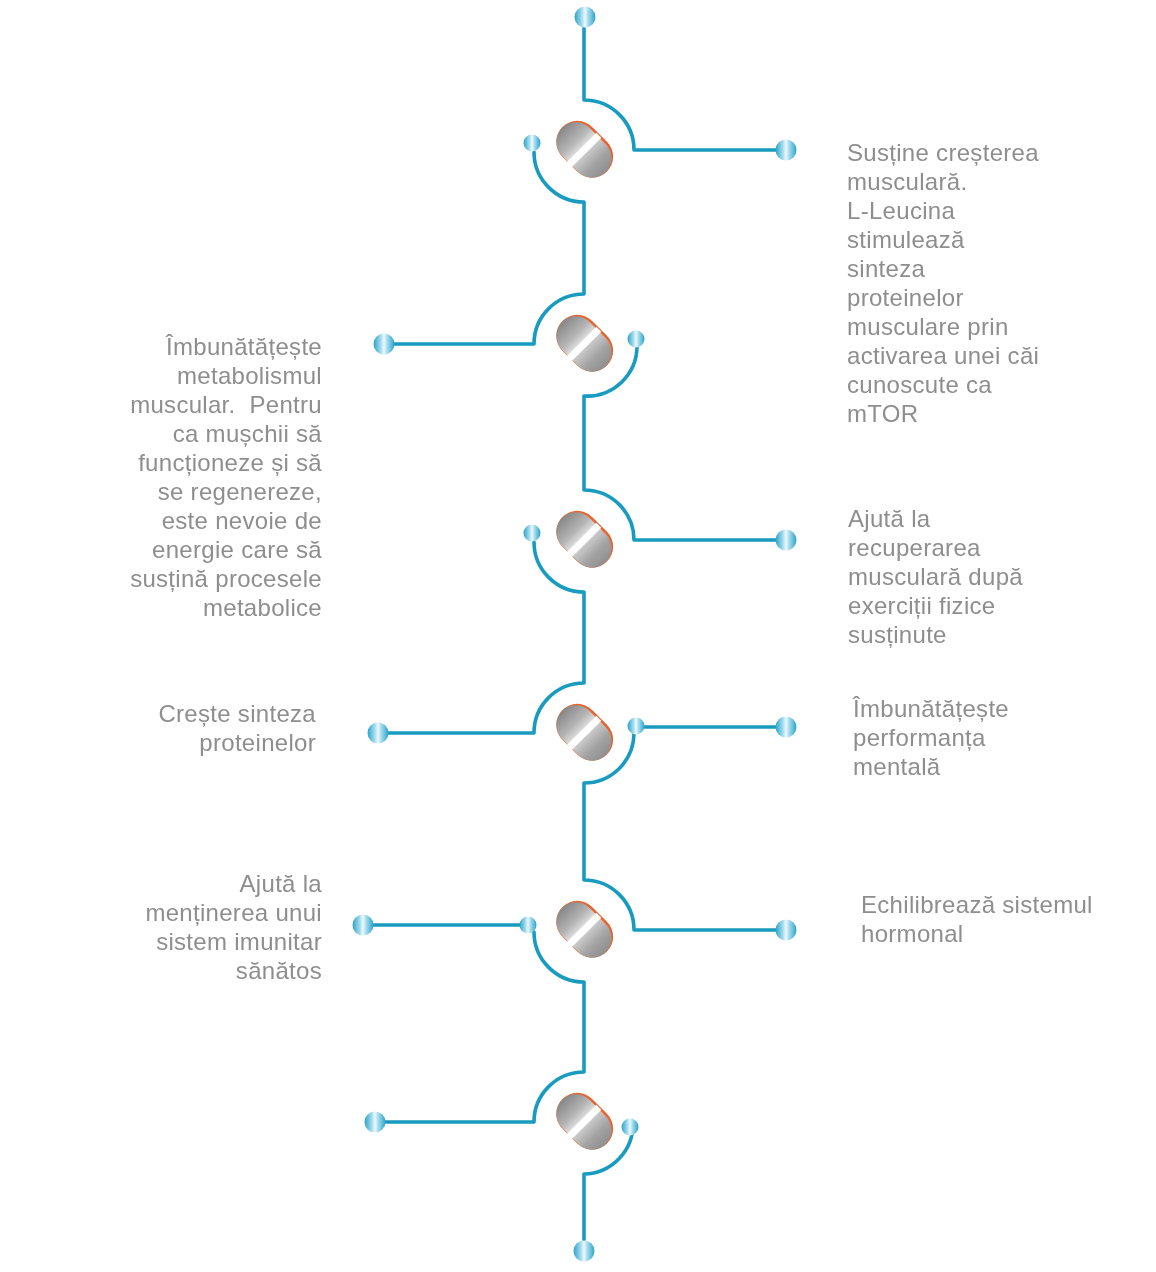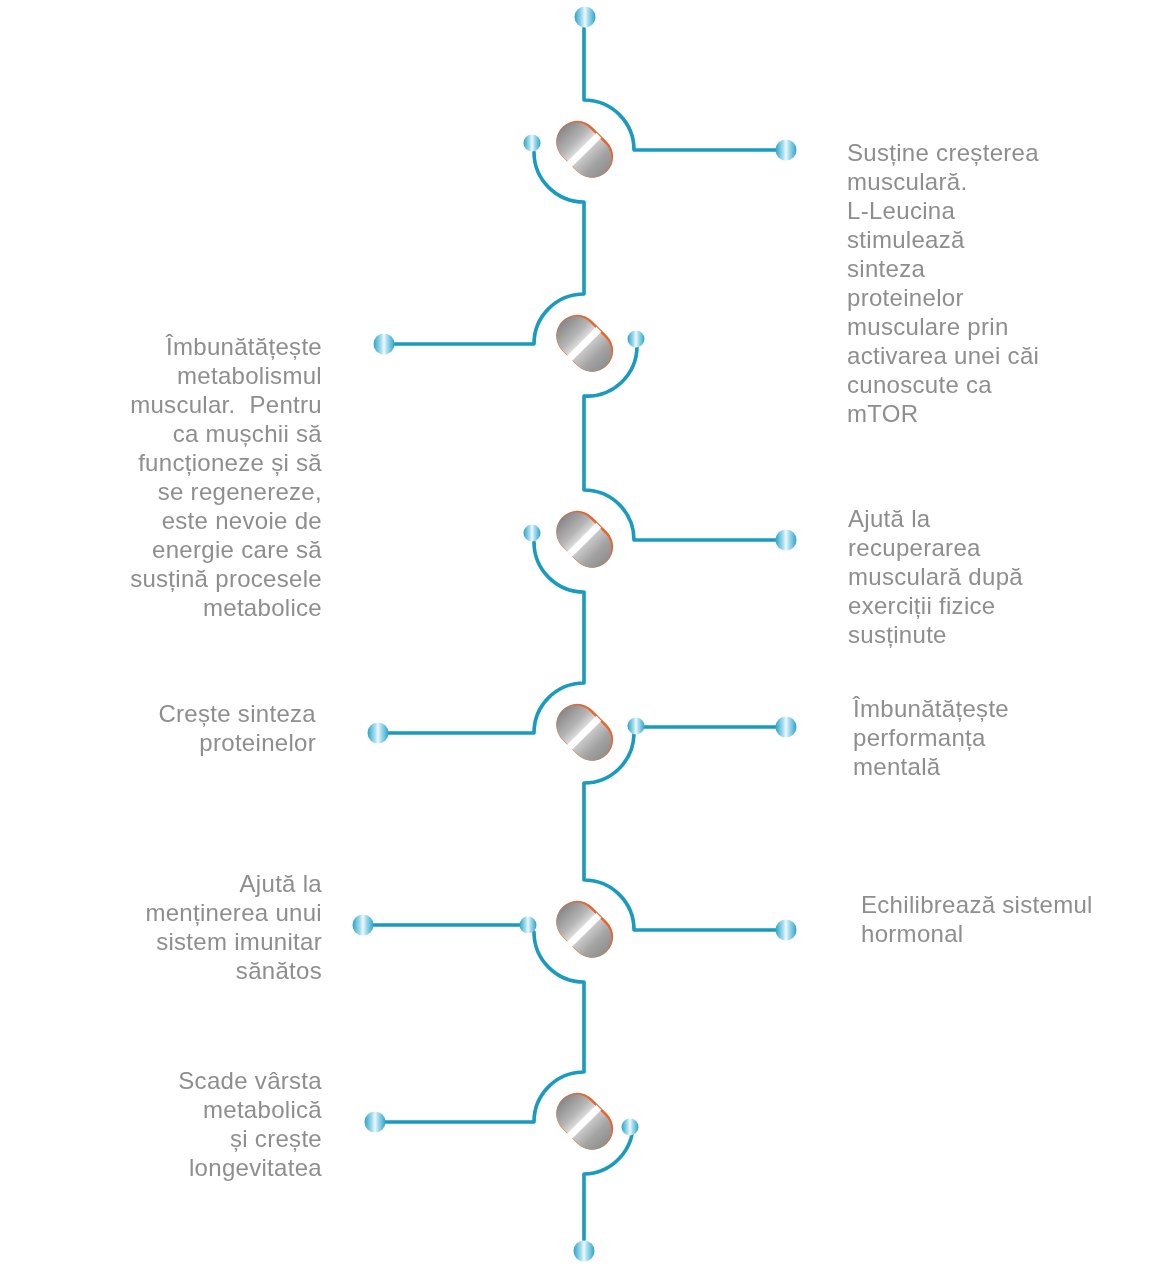--- a/index.html
+++ b/index.html
@@ -163,18 +163,14 @@
 proteinelor</div>
   <div class="benefit b-right rt3">Îmbunătățește
 performanța
 mentală</div>
   <div class="benefit b-left  lt3">Ajută la
 menținerea unui
 sistem imunitar
 sănătos</div>
   <div class="benefit b-right rt4">Echilibrează sistemul
 hormonal</div>
-  <div class="benefit b-left  lt4">Scade vârsta
-metabolică
-și crește
-longevitatea</div>
 
 </div>
 
 </body></html>

